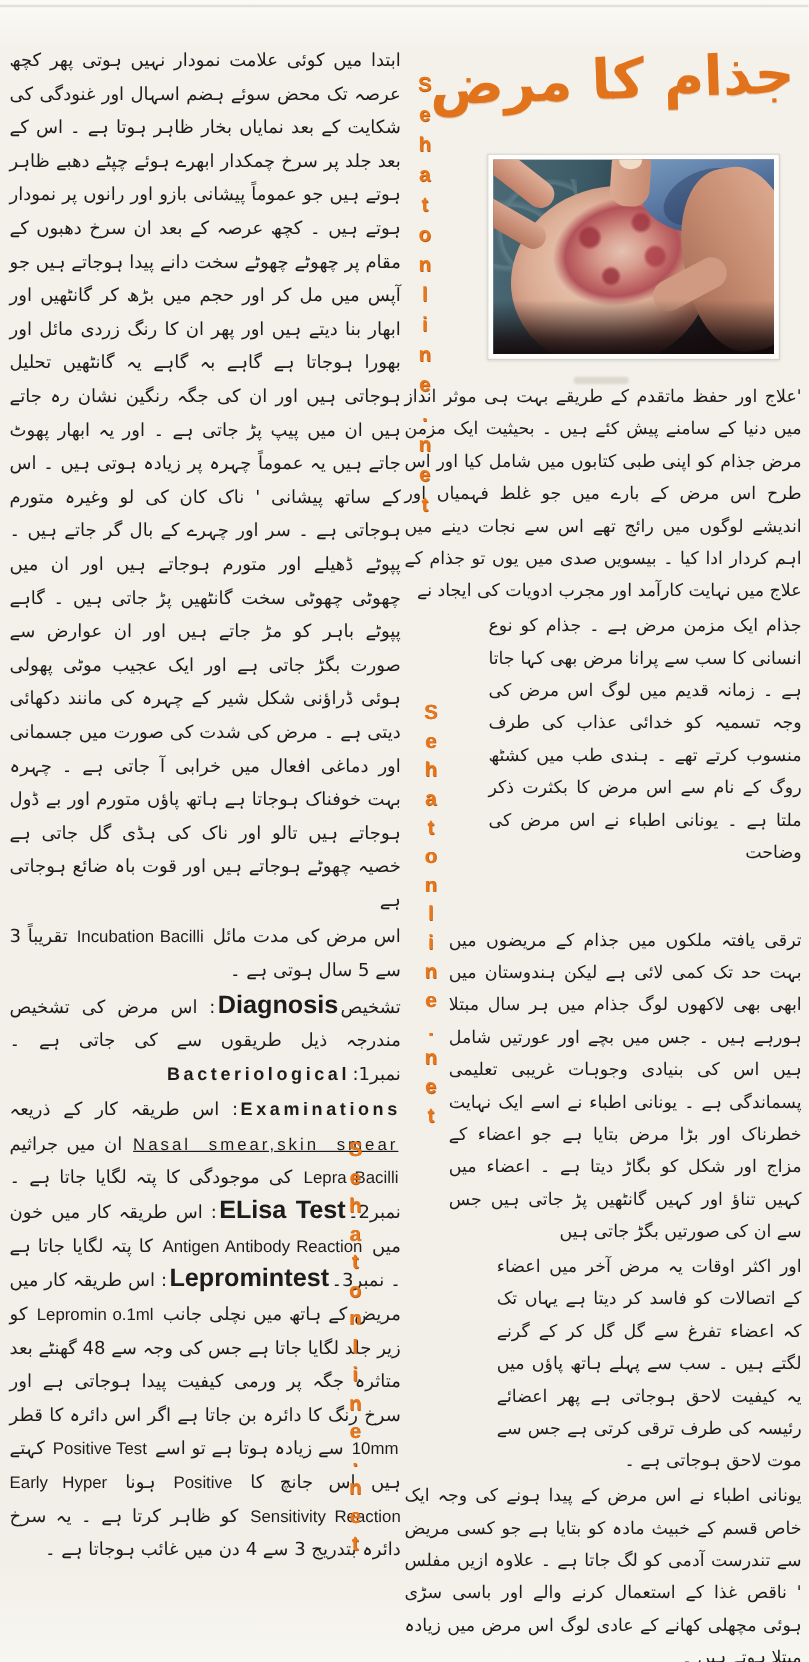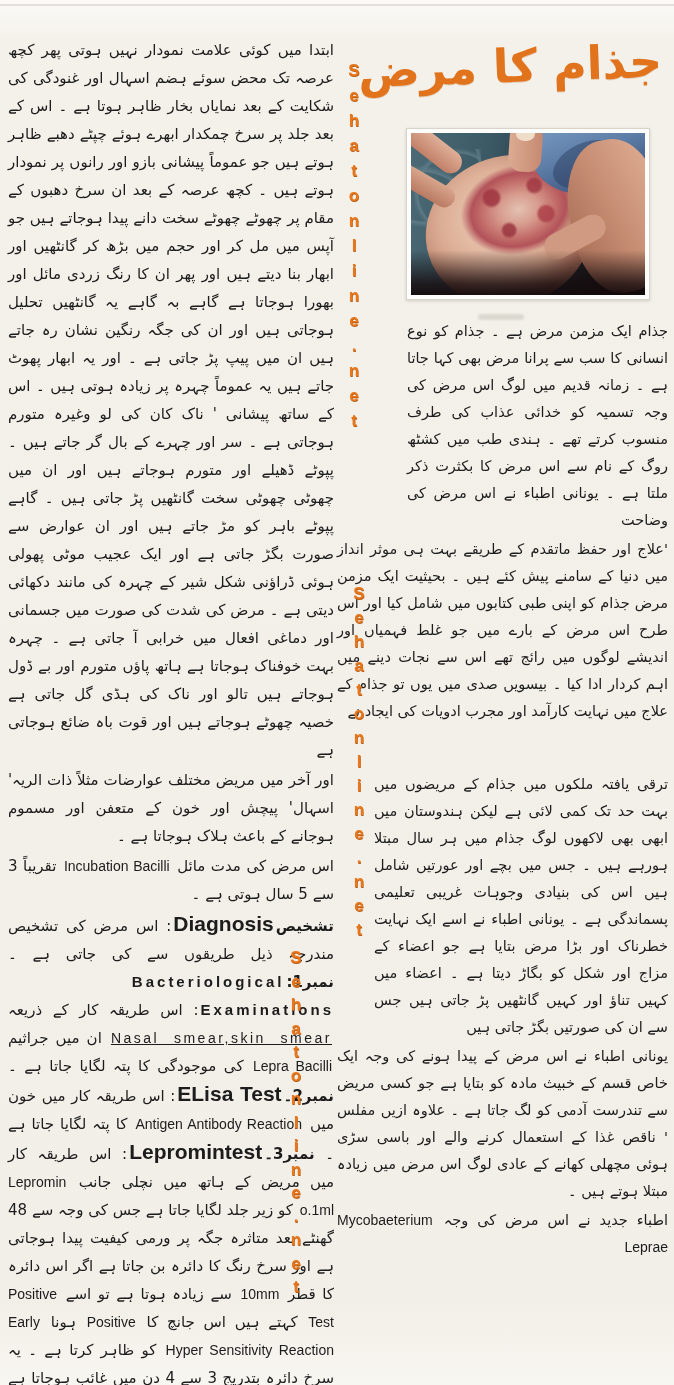--- a/index.html
+++ b/index.html
@@ -11,21 +11,21 @@
   }
   .scan-line{position:absolute;left:0;top:4px;width:100%;height:2px;background:#d9d6ce;opacity:.7;}
   
   .col{position:absolute;direction:rtl;text-align:justify;text-align-last:right;}
   #left-col{left:8px;top:36px;width:326px;font-size:15px;line-height:28px;}
   #right-col{left:337px;top:318px;width:331px;font-size:14.5px;line-height:27px;}
   .tblock{margin:0 0 2px 0;}
   .ind-70{padding-left:70px;}
   .ind-37{padding-left:37px;margin-top:46px;}
   .ind-77{padding-left:77px;}
-  .sg-b{font-weight:bold;}
+  .sg-b{font-weight:normal;}
   .sg-en,.sg-enb,.sg-ensp,.sg-enbsp{font-family:"Liberation Sans","DejaVu Sans",sans-serif;font-size:14px;padding:0 2px;}
   .sg-enb{font-weight:bold;font-size:21px;}
   .sg-ensp{letter-spacing:2.5px;word-spacing:6px;text-decoration:underline;}
   .sg-enbsp{font-weight:bold;font-size:15px;letter-spacing:3px;word-spacing:4px;}
   
   #title{
     position:absolute;left:355px;top:16px;width:310px;height:100px;
     display:flex;align-items:center;justify-content:center;
     font-size:46px;font-weight:bold;color:#e2731d;
     transform:rotate(-2deg);direction:rtl;
@@ -159,28 +159,28 @@
       <div class="wm-letter">n</div>
       <div class="wm-letter">e</div>
       <div class="wm-letter">.</div>
       <div class="wm-letter">n</div>
       <div class="wm-letter">e</div>
       <div class="wm-letter">t</div>
     </div>
 
   <div id="left-col" class="col">
     <div class="tblock"><span>ابتدا میں کوئی علامت نمودار نہیں ہوتی پھر کچھ عرصہ تک محض سوئے ہضم اسہال اور غنودگی کی شکایت کے بعد نمایاں بخار ظاہر ہوتا ہے ۔ اس کے بعد جلد پر سرخ چمکدار ابھرے ہوئے چپٹے دھبے ظاہر ہوتے ہیں جو عموماً پیشانی بازو اور رانوں پر نمودار ہوتے ہیں ۔ کچھ عرصہ کے بعد ان سرخ دھبوں کے مقام پر چھوٹے چھوٹے سخت دانے پیدا ہوجاتے ہیں جو آپس میں مل کر اور حجم میں بڑھ کر گانٹھیں اور ابھار بنا دیتے ہیں اور پھر ان کا رنگ زردی مائل اور بھورا ہوجاتا ہے گاہے بہ گاہے یہ گانٹھیں تحلیل ہوجاتی ہیں اور ان کی جگہ رنگین نشان رہ جاتے ہیں ان میں پیپ پڑ جاتی ہے ۔ اور یہ ابھار پھوٹ جاتے ہیں یہ عموماً چہرہ پر زیادہ ہوتی ہیں ۔ اس کے ساتھ پیشانی ' ناک کان کی لو وغیرہ متورم ہوجاتی ہے ۔ سر اور چہرے کے بال گر جاتے ہیں ۔ پپوٹے ڈھیلے اور متورم ہوجاتے ہیں اور ان میں چھوٹی چھوٹی سخت گانٹھیں پڑ جاتی ہیں ۔ گاہے پپوٹے باہر کو مڑ جاتے ہیں اور ان عوارض سے صورت بگڑ جاتی ہے اور ایک عجیب موٹی پھولی ہوئی ڈراؤنی شکل شیر کے چہرہ کی مانند دکھائی دیتی ہے ۔ مرض کی شدت کی صورت میں جسمانی اور دماغی افعال میں خرابی آ جاتی ہے ۔ چہرہ بہت خوفناک ہوجاتا ہے ہاتھ پاؤں متورم اور بے ڈول ہوجاتے ہیں تالو اور ناک کی ہڈی گل جاتی ہے خصیہ چھوٹے ہوجاتے ہیں اور قوت باہ ضائع ہوجاتی ہے</span></div>
-    <div class="tblock"><span>اور آخر میں مریض مختلف عوارضات مثلاً ذات الریہ' اسہال' پیچش اور خون کے متعفن اور مسموم ہوجانے کے باعث ہلاک ہوجاتا ہے ۔</span></div>
     <div class="tblock"><span>اس مرض کی مدت مائل </span><span class="sg-en">Incubation Bacilli</span><span> تقریباً 3 سے 5 سال ہوتی ہے ۔</span></div>
     <div class="tblock"><span class="sg-b">تشخیص</span><span class="sg-enb">Diagnosis</span><span>: اس مرض کی تشخیص مندرجہ ذیل طریقوں سے کی جاتی ہے ۔ </span><span class="sg-b">نمبر1:</span><span class="sg-enbsp">Bacteriological Examinations</span><span>: اس طریقہ کار کے ذریعہ </span><span class="sg-ensp">Nasal smear,skin smear</span><span> ان میں جراثیم </span><span class="sg-en">Lepra Bacilli</span><span> کی موجودگی کا پتہ لگایا جاتا ہے ۔ </span><span class="sg-b">نمبر2۔</span><span class="sg-enb">ELisa Test</span><span>: اس طریقہ کار میں خون میں </span><span class="sg-en">Antigen Antibody Reaction</span><span> کا پتہ لگایا جاتا ہے ۔ </span><span class="sg-b">نمبر3۔</span><span class="sg-enb">Lepromintest</span><span>: اس طریقہ کار میں مریض کے ہاتھ میں نچلی جانب </span><span class="sg-en">Lepromin o.1ml</span><span> کو زیر جلد لگایا جاتا ہے جس کی وجہ سے 48 گھنٹے بعد متاثرہ جگہ پر ورمی کیفیت پیدا ہوجاتی ہے اور سرخ رنگ کا دائرہ بن جاتا ہے اگر اس دائرہ کا قطر </span><span class="sg-en">10mm</span><span> سے زیادہ ہوتا ہے تو اسے </span><span class="sg-en">Positive Test</span><span> کہتے ہیں اس جانچ کا </span><span class="sg-en">Positive</span><span> ہونا </span><span class="sg-en">Early Hyper Sensitivity Reaction</span><span> کو ظاہر کرتا ہے ۔ یہ سرخ دائرہ بتدریج 3 سے 4 دن میں غائب ہوجاتا ہے ۔</span></div>
 
   </div>
 
   <div id="right-col" class="col">
+    <div class="tblock"><span>'علاج اور حفظ ماتقدم کے طریقے بہت ہی موثر انداز میں دنیا کے سامنے پیش کئے ہیں ۔ بحیثیت ایک مزمن مرض جذام کو اپنی طبی کتابوں میں شامل کیا اور اس طرح اس مرض کے بارے میں جو غلط فہمیاں اور اندیشے لوگوں میں رائج تھے اس سے نجات دینے میں اہم کردار ادا کیا ۔ بیسویں صدی میں یوں تو جذام کے علاج میں نہایت کارآمد اور مجرب ادویات کی ایجاد نے</span></div>
     <div class="tblock ind-70"><span>جذام ایک مزمن مرض ہے ۔ جذام کو نوع انسانی کا سب سے پرانا مرض بھی کہا جاتا ہے ۔ زمانہ قدیم میں لوگ اس مرض کی وجہ تسمیہ کو خدائی عذاب کی طرف منسوب کرتے تھے ۔ ہندی طب میں کشٹھ روگ کے نام سے اس مرض کا بکثرت ذکر ملتا ہے ۔ یونانی اطباء نے اس مرض کی وضاحت</span></div>
-    <div class="tblock"><span>'علاج اور حفظ ماتقدم کے طریقے بہت ہی موثر انداز میں دنیا کے سامنے پیش کئے ہیں ۔ بحیثیت ایک مزمن مرض جذام کو اپنی طبی کتابوں میں شامل کیا اور اس طرح اس مرض کے بارے میں جو غلط فہمیاں اور اندیشے لوگوں میں رائج تھے اس سے نجات دینے میں اہم کردار ادا کیا ۔ بیسویں صدی میں یوں تو جذام کے علاج میں نہایت کارآمد اور مجرب ادویات کی ایجاد نے</span></div>
     <div class="tblock ind-37"><span>ترقی یافتہ ملکوں میں جذام کے مریضوں میں بہت حد تک کمی لائی ہے لیکن ہندوستان میں ابھی بھی لاکھوں لوگ جذام میں ہر سال مبتلا ہورہے ہیں ۔ جس میں بچے اور عورتیں شامل ہیں اس کی بنیادی وجوہات غریبی تعلیمی پسماندگی ہے ۔ یونانی اطباء نے اسے ایک نہایت خطرناک اور بڑا مرض بتایا ہے جو اعضاء کے مزاج اور شکل کو بگاڑ دیتا ہے ۔ اعضاء میں کہیں تناؤ اور کہیں گانٹھیں پڑ جاتی ہیں جس سے ان کی صورتیں بگڑ جاتی ہیں</span></div>
+    <div class="tblock ind-77"><span>اور اکثر اوقات یہ مرض آخر میں اعضاء کے اتصالات کو فاسد کر دیتا ہے یہاں تک کہ اعضاء تفرغ سے گل گل کر کے گرنے لگتے ہیں ۔ سب سے پہلے ہاتھ پاؤں میں یہ کیفیت لاحق ہوجاتی ہے پھر اعضائے رئیسہ کی طرف ترقی کرتی ہے جس سے موت لاحق ہوجاتی ہے ۔</span></div>
     <div class="tblock"><span>یونانی اطباء نے اس مرض کے پیدا ہونے کی وجہ ایک خاص قسم کے خبیث مادہ کو بتایا ہے جو کسی مریض سے تندرست آدمی کو لگ جاتا ہے ۔ علاوہ ازیں مفلس ' ناقص غذا کے استعمال کرنے والے اور باسی سڑی ہوئی مچھلی کھانے کے عادی لوگ اس مرض میں زیادہ مبتلا ہوتے ہیں ۔</span></div>
     <div class="tblock"><span>اطباء جدید نے اس مرض کی وجہ </span><span class="sg-en">Mycobaeterium Leprae</span></div>
 
   </div>
 
 </div>
 
 </body></html>

